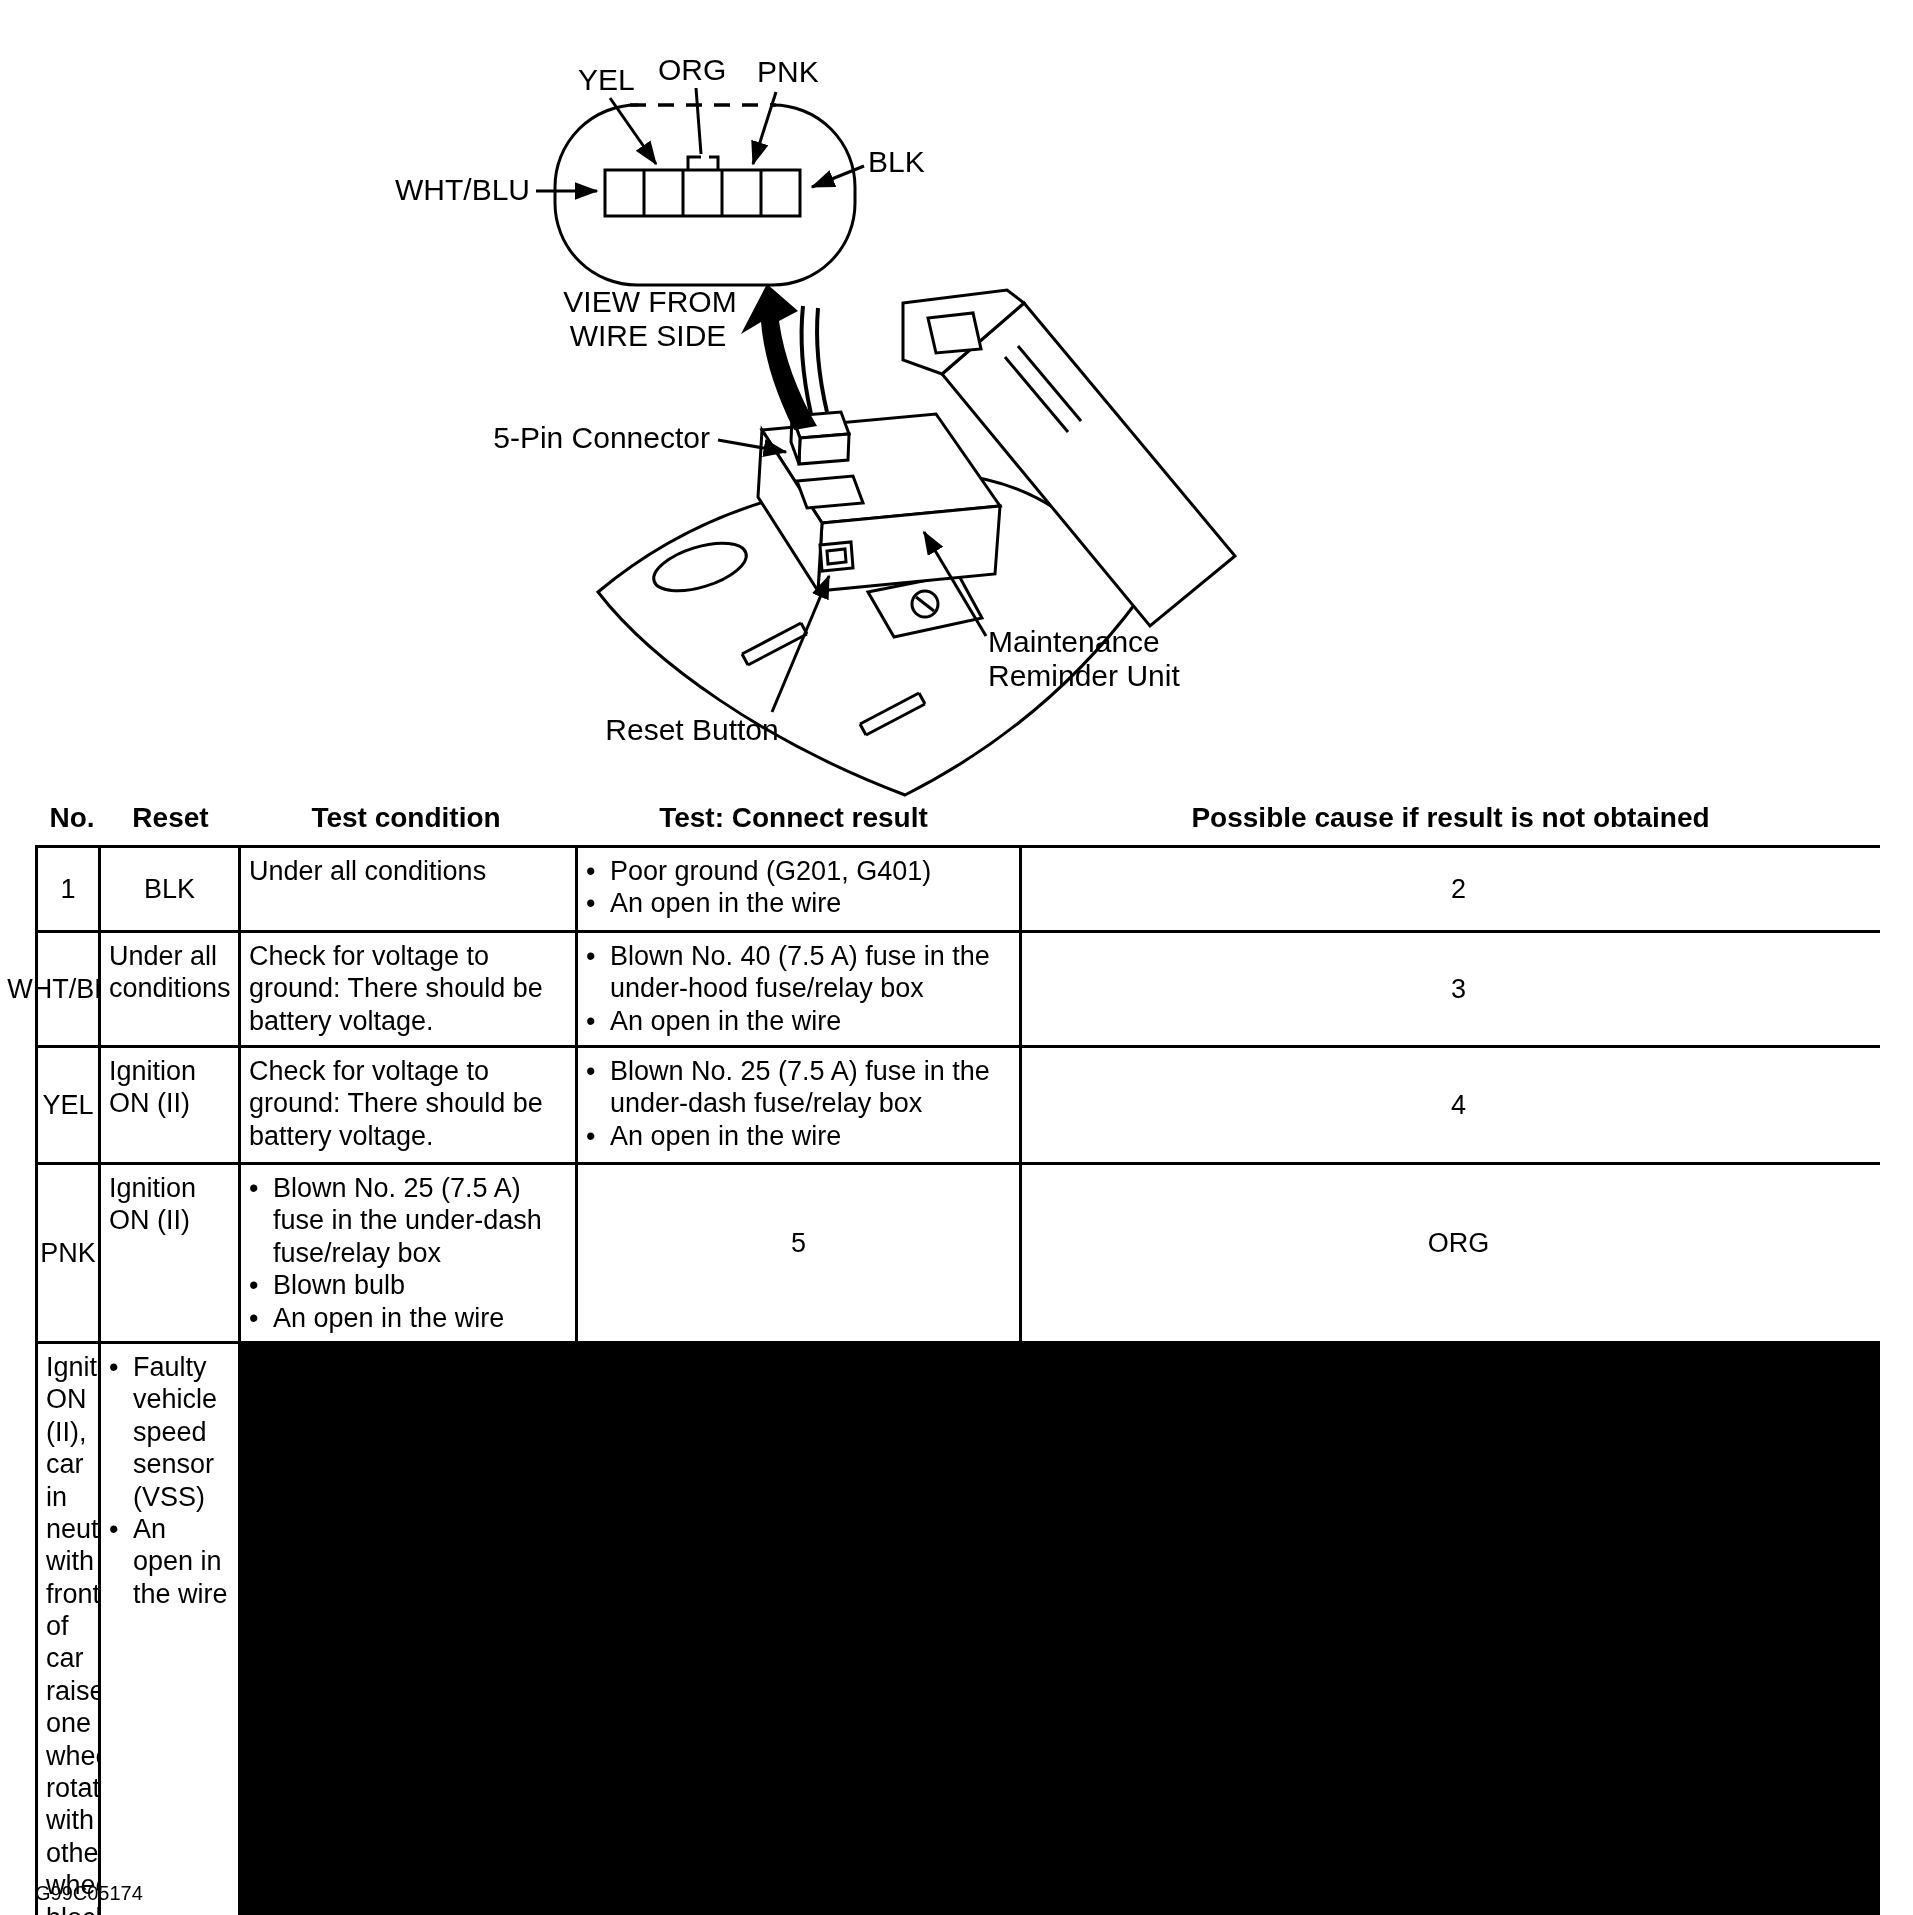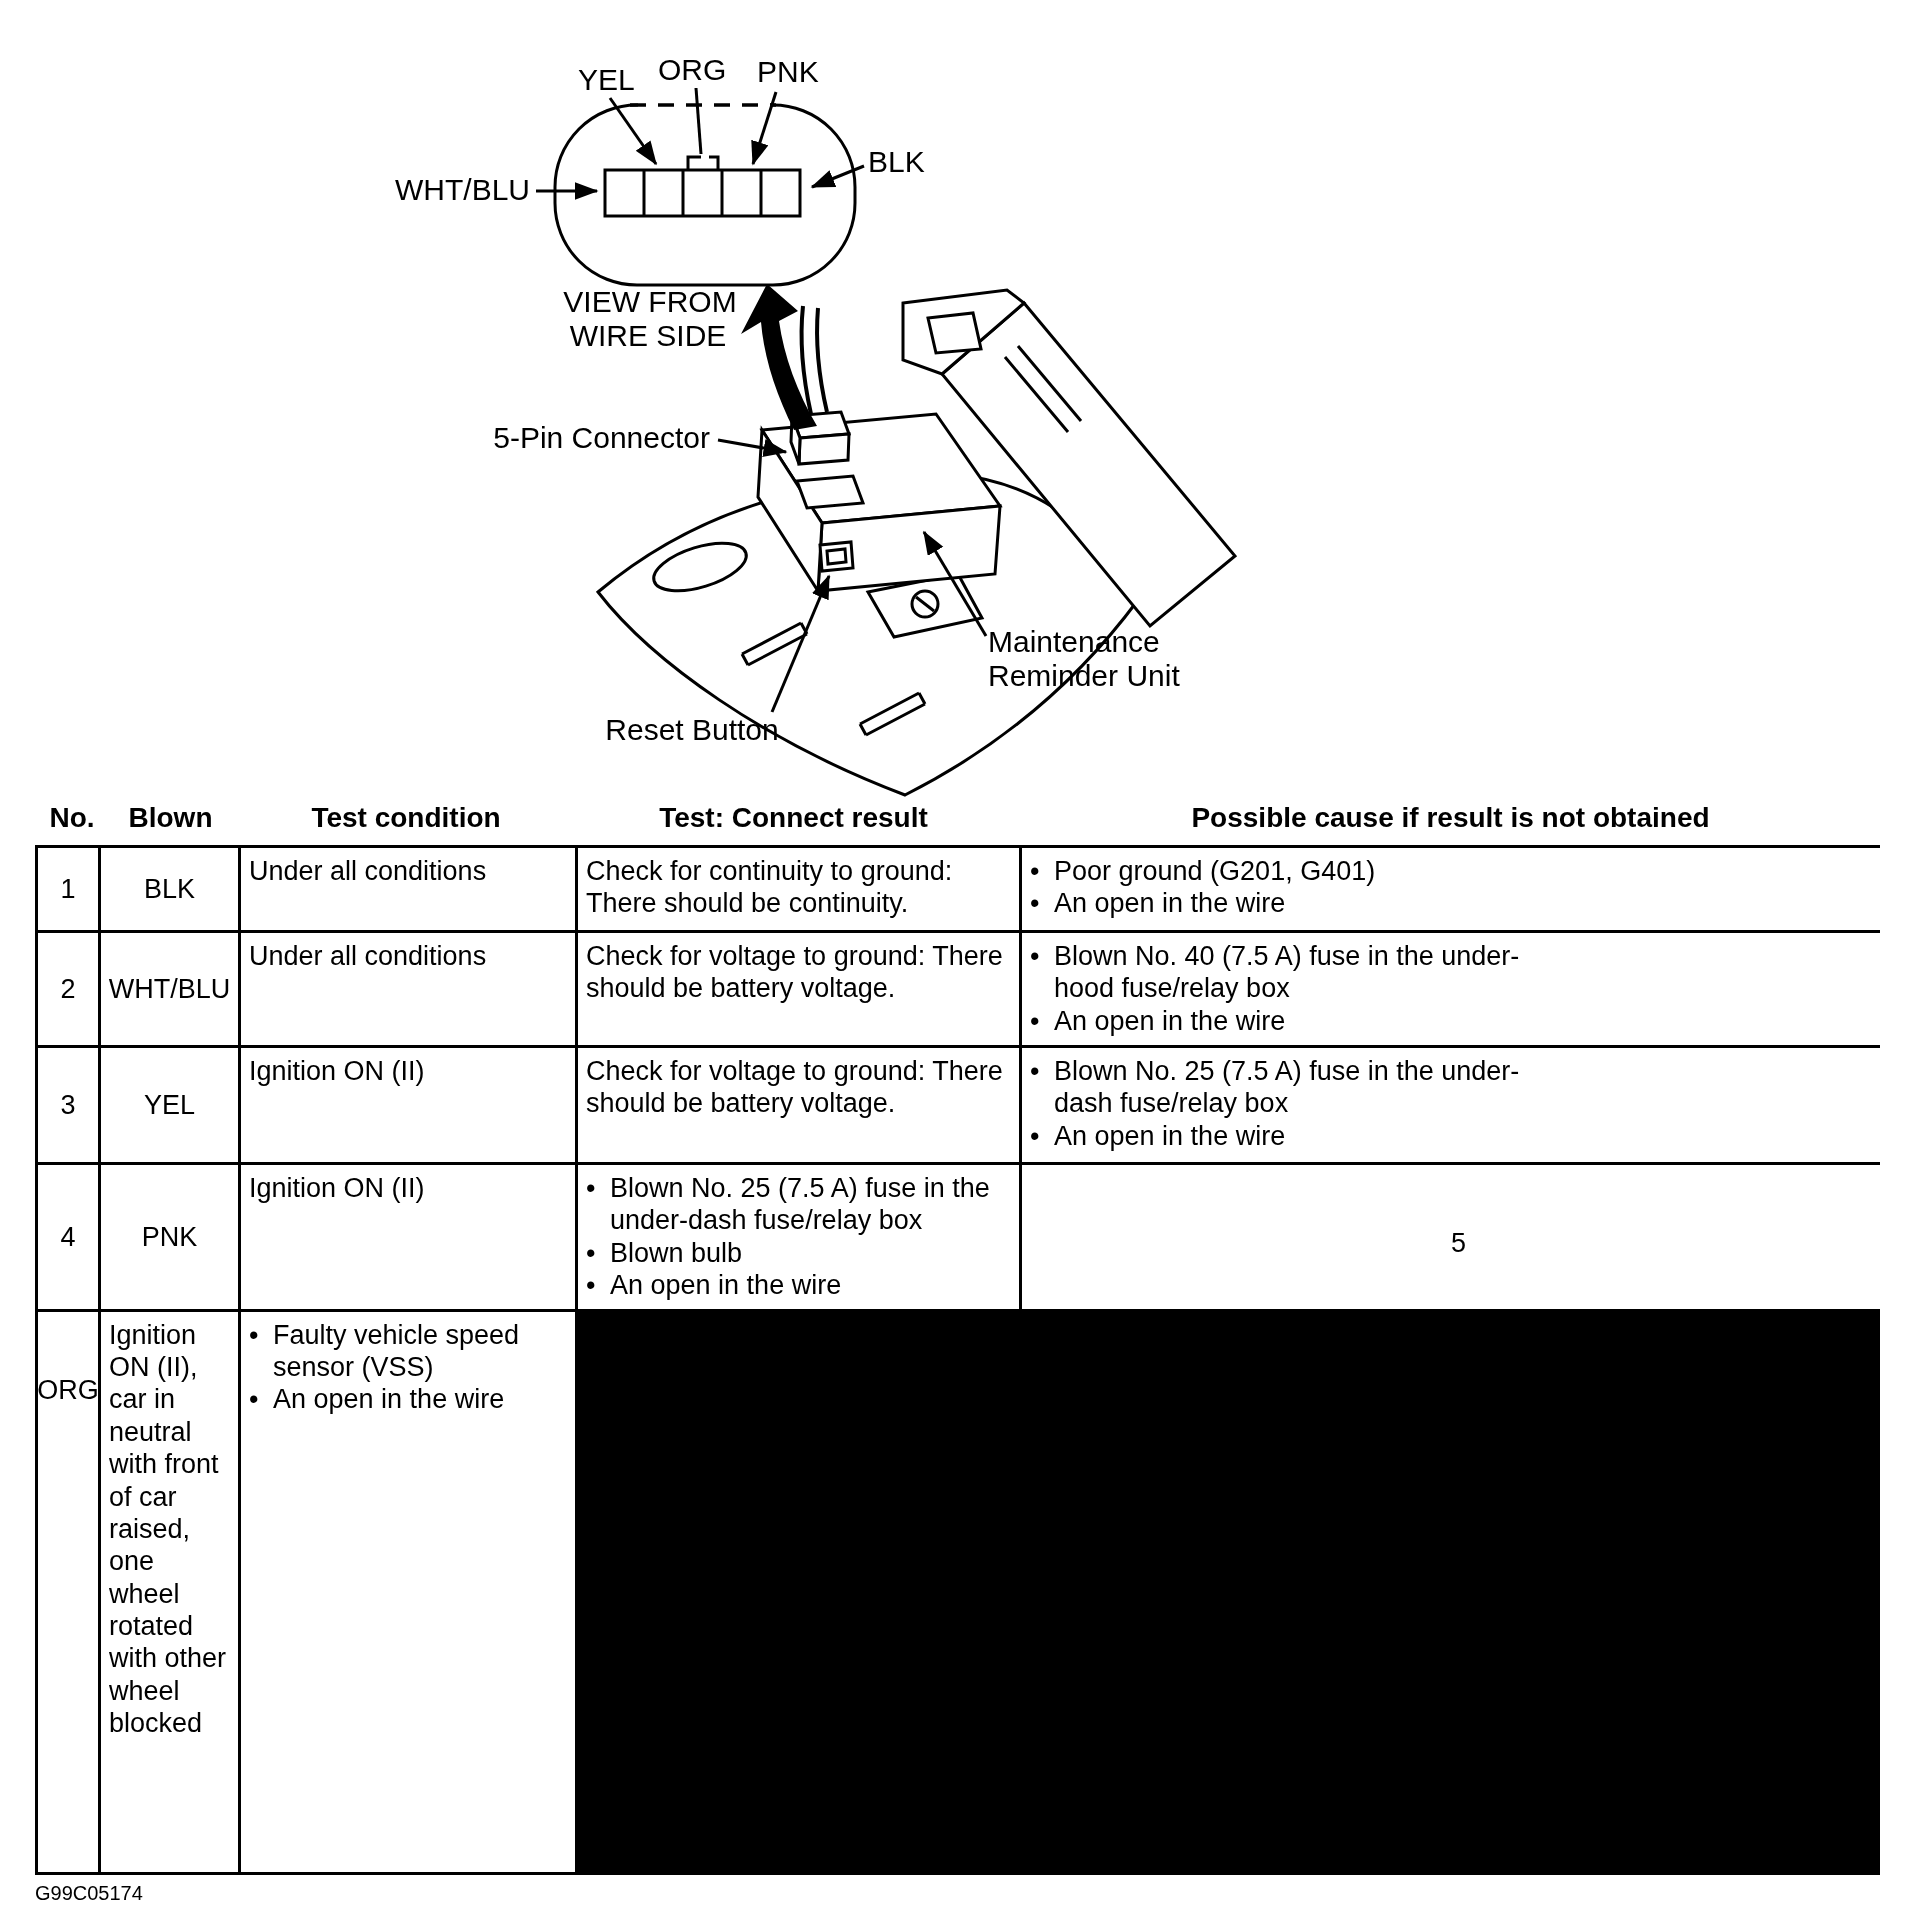--- a/index.html
+++ b/index.html
@@ -118,33 +118,32 @@
     <line x1="986" y1="636" x2="924" y2="532" stroke="#000" stroke-width="3" marker-end="url(#ah)"></line>
 
     <text x="692" y="740" text-anchor="middle">Reset Button</text>
     <line x1="772" y1="712" x2="829" y2="576" stroke="#000" stroke-width="3" marker-end="url(#ah)"></line>
   </g>
 </svg>
 
 
 <div class="tbl-headers">
   <div>No.</div>
-  <div>Blown</div>
+  <div>Reset</div>
   <div>Test condition</div>
   <div>Test: Connect result</div>
   <div>Possible cause if result is not obtained</div>
 </div>
 
 
 <div class="tbl">
 
   <div class="cell center">1</div>
   <div class="cell center">BLK</div>
   <div class="cell">Under all conditions</div>
-  <div class="cell">Check for continuity to ground: There should be continuity.</div>
   <div class="cell">
     <div class="cause">
         <span class="b">•</span>
         <span>Poor ground (G201, G401)</span>
       </div>
     <div class="cause">
         <span class="b">•</span>
         <span>An open in the wire</span>
       </div>
   </div>

